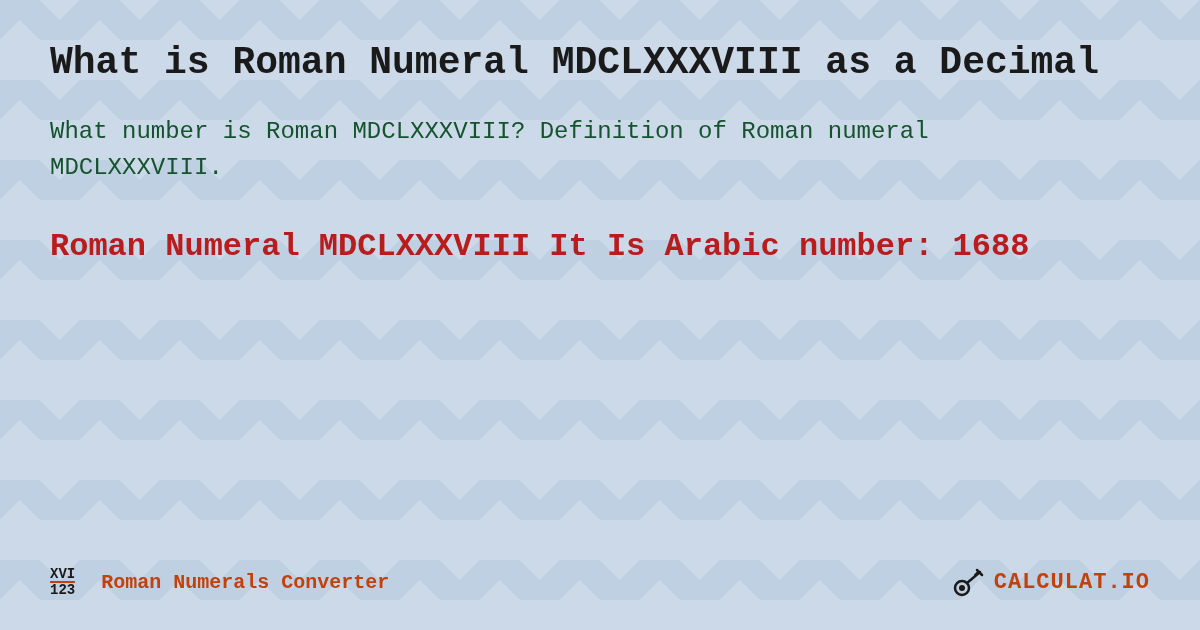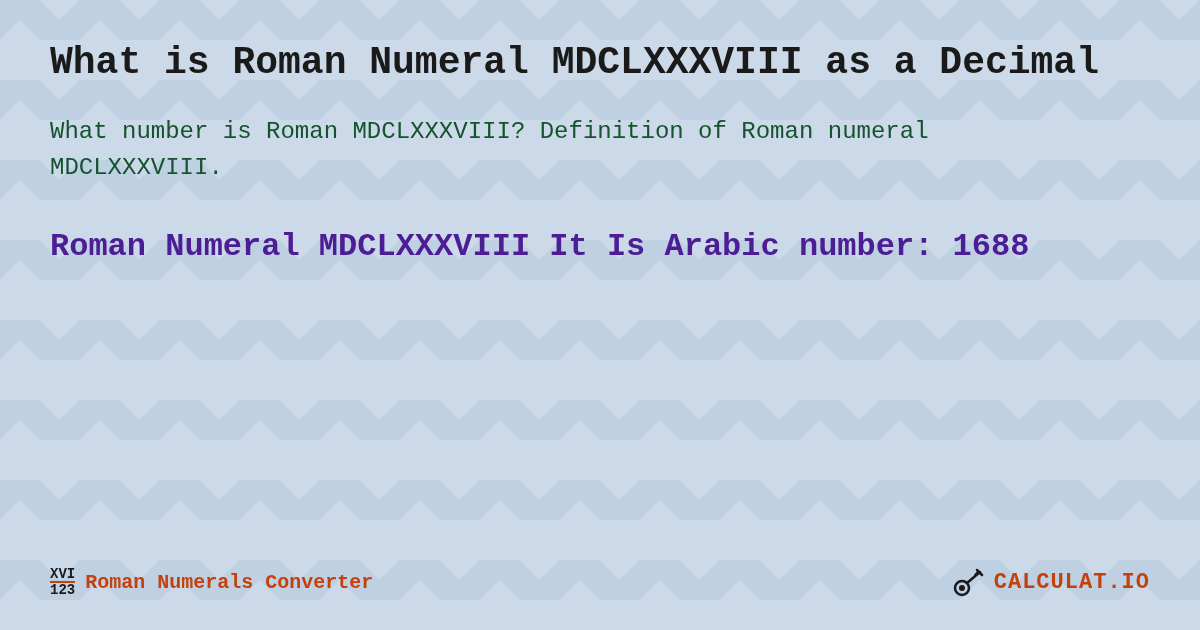--- a/index.html
+++ b/index.html
@@ -78,35 +78,35 @@
     }
 
     .result-section {
       margin-top: 20px;
     }
 
     .result-heading {
       font-family: 'Courier New', Courier, monospace;
       font-size: 32px;
       font-weight: bold;
-      color: #4c1d95;
+      color: #b91c1c;
       line-height: 1.3;
     }
 
     .footer {
       display: flex;
       align-items: center;
       justify-content: space-between;
       padding-top: 20px;
     }
 
     .branding-left {
       display: flex;
       align-items: center;
-      gap: 10px;
+      gap: 26px;
     }
 
     .roman-numeral-icon {
       display: flex;
       flex-direction: column;
       align-items: center;
       line-height: 1;
     }
 
     .roman-top {

